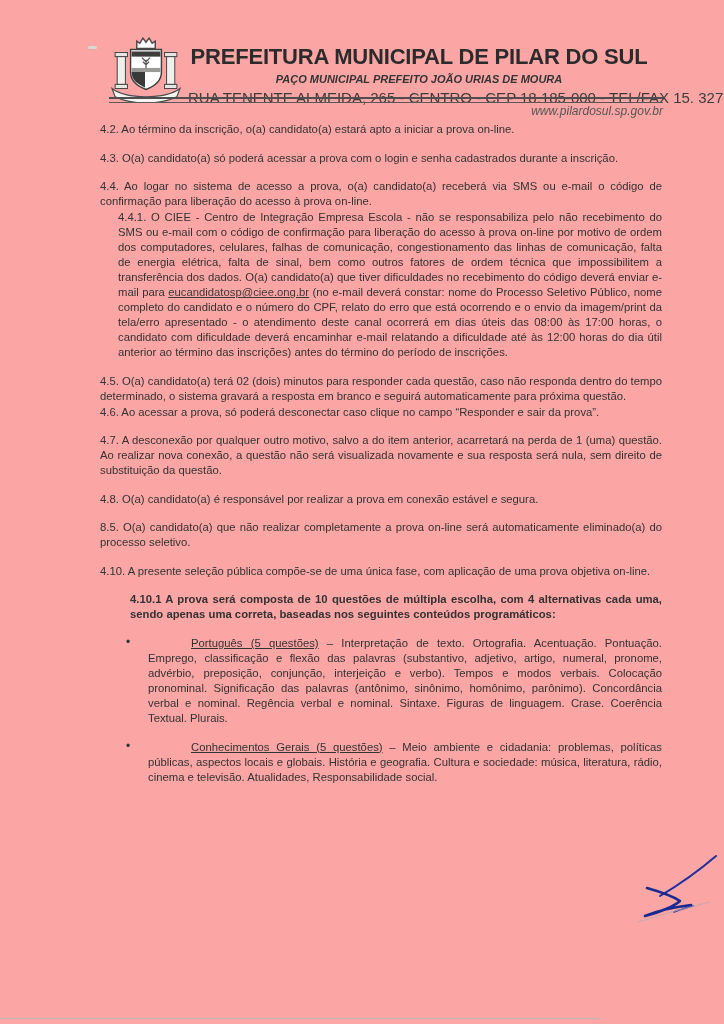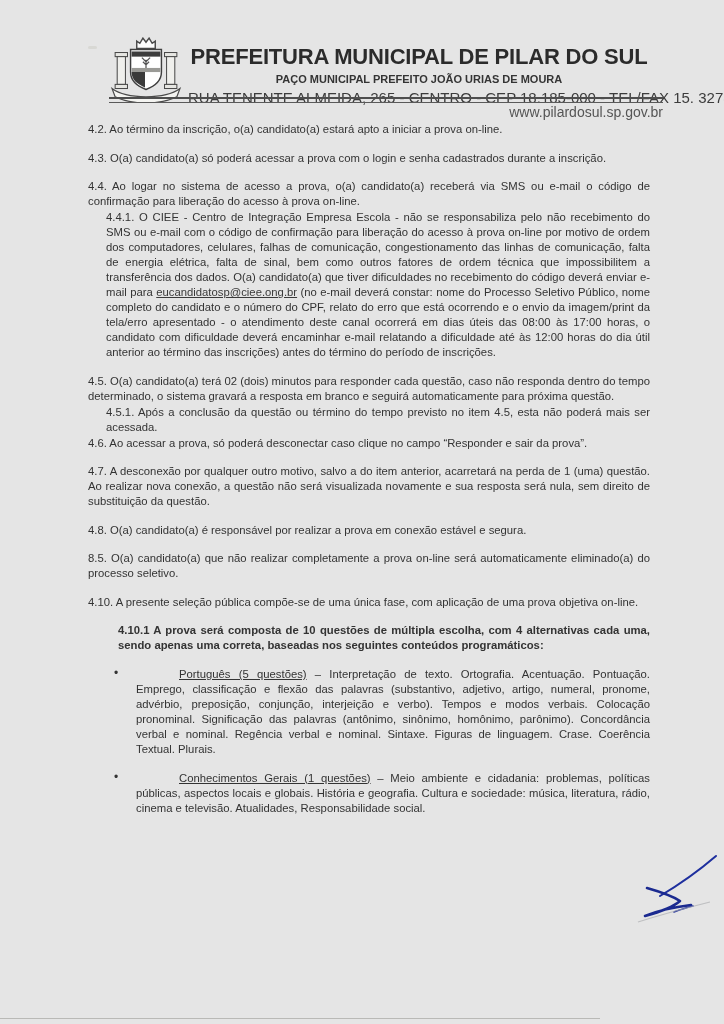--- a/index.html
+++ b/index.html
@@ -1,40 +1,40 @@
 <!DOCTYPE html>
 <html><head>
 <meta charset="utf-8">
 <style>
   html,body { margin:0; padding:0; background:#888; }
   .page {
     position:relative; width:724px; height:1024px; margin:0 auto;
-    background:#e5e5e5; overflow:hidden;
+    background:#fca5a5; overflow:hidden;
     font-family:"Liberation Sans","DejaVu Sans",sans-serif;
     color:#333;
   }
   
   .logo { position:absolute; left:110px; top:37px; width:72px; height:66px; }
   .header-text {
     position:absolute; left:188px; top:44px; width:462px; text-align:center;
   }
   .title {
     font-size:22px; font-weight:bold; color:#2b2b2b; letter-spacing:-0.2px;
     white-space:nowrap;
   }
-  .subtitle { font-size:11px; font-weight:bold; color:#343434; margin-top:3px; }
+  .subtitle { font-size:11px; font-weight:bold; color:#343434; margin-top:3px;font-style:italic; }
   .address  { font-size:15px; color:#3c3c3c; margin-top:4px; white-space:nowrap; }
   .rule-thick { position:absolute; left:109px; top:97px;  width:554px; height:0;
     border-top:2.2px solid #4e4e4e; }
   .rule-thin  { position:absolute; left:109px; top:101.5px; width:554px; height:0;
     border-top:1.2px solid #5a5a5a; }
-  .website { position:absolute; top:104px; right:61px; font-size:14px; color:#555; }
+  .website { position:absolute; top:104px; right:61px; font-size:12px; color:#555;font-style:italic; }
   
   .doc-body {
-    position:absolute; left:88px; top:122px; width:562px;
+    position:absolute; left:100px; top:122px; width:562px;
     font-size:11.3px; line-height:1.33; text-align:justify; color:#333;
   }
   .doc-body p { margin:0 0 13.5px 0; }
   .doc-body p.attach { margin-bottom:1px; }
   .sub  { padding-left:18px; }
   .sub2 { padding-left:30px; }
   .pregap { margin-top:5px;font-weight:bold; }
   .email-link { text-decoration:underline; color:#3a3a3a; cursor:pointer; }
   .u { text-decoration:underline;padding-left:43px; }
   .bullet-item { position:relative; padding-left:48px; margin:0 0 13.5px 0; }
@@ -87,35 +87,34 @@
 
   <div class="doc-body">
 
     <p>4.2. Ao término da inscrição, o(a) candidato(a) estará apto a iniciar a prova on-line.</p>
     <p>4.3. O(a) candidato(a) só poderá acessar a prova com o login e senha cadastrados durante a inscrição.</p>
     <p class="attach">4.4. Ao logar no sistema de acesso a prova, o(a) candidato(a) receberá via SMS ou e-mail o código de confirmação para liberação do acesso à prova on-line.</p>
 
     <p class="sub"><span>4.4.1. O CIEE - Centro de Integração Empresa Escola - não se responsabiliza pelo não recebimento do SMS ou e-mail com o código de confirmação para liberação do acesso à prova on-line por motivo de ordem dos computadores, celulares, falhas de comunicação, congestionamento das linhas de comunicação, falta de energia elétrica, falta de sinal, bem como outros fatores de ordem técnica que impossibilitem a transferência dos dados. O(a) candidato(a) que tiver dificuldades no recebimento do código deverá enviar e-mail para </span><span class="email-link">eucandidatosp@ciee.ong.br</span><span> (no e-mail deverá constar: nome do Processo Seletivo Público, nome completo do candidato e o número do CPF, relato do erro que está ocorrendo e o envio da imagem/print da tela/erro apresentado - o atendimento deste canal ocorrerá em dias úteis das 08:00 às 17:00 horas, o candidato com dificuldade deverá encaminhar e-mail relatando a dificuldade até às 12:00 horas do dia útil anterior ao término das inscrições) antes do término do período de inscrições.</span></p>
 
     <p class="attach">4.5. O(a) candidato(a) terá 02 (dois) minutos para responder cada questão, caso não responda dentro do tempo determinado, o sistema gravará a resposta em branco e seguirá automaticamente para próxima questão.</p>
-    <p class="sub attach">4.5.1. Após a conclusão da questão ou término do tempo previsto no item 4.5, esta não poderá mais ser acessada.</p>
 
     <p>4.6. Ao acessar a prova, só poderá desconectar caso clique no campo “Responder e sair da prova”.</p>
     <p>4.7. A desconexão por qualquer outro motivo, salvo a do item anterior, acarretará na perda de 1 (uma) questão. Ao realizar nova conexão, a questão não será visualizada novamente e sua resposta será nula, sem direito de substituição da questão.</p>
     <p>4.8. O(a) candidato(a) é responsável por realizar a prova em conexão estável e segura.</p>
     <p>8.5. O(a) candidato(a) que não realizar completamente a prova on-line será automaticamente eliminado(a) do processo seletivo.</p>
     <p>4.10. A presente seleção pública compõe-se de uma única fase, com aplicação de uma prova objetiva on-line.</p>
     <p class="sub2 pregap">4.10.1 A prova será composta de 10 questões de múltipla escolha, com 4 alternativas cada uma, sendo apenas uma correta, baseadas nos seguintes conteúdos programáticos:</p>
 
     <div class="bullet-item">
       <span class="bullet-dot">•</span><span class="u">Português (5 questões)</span><span> – Interpretação de texto. Ortografia. Acentuação. Pontuação. Emprego, classificação e flexão das palavras (substantivo, adjetivo, artigo, numeral, pronome, advérbio, preposição, conjunção, interjeição e verbo). Tempos e modos verbais. Colocação pronominal. Significação das palavras (antônimo, sinônimo, homônimo, parônimo). Concordância verbal e nominal. Regência verbal e nominal. Sintaxe. Figuras de linguagem. Crase. Coerência Textual. Plurais.</span>
     </div>
 
     <div class="bullet-item">
-      <span class="bullet-dot">•</span><span class="u">Conhecimentos Gerais (1 questões)</span><span> – Meio ambiente e cidadania: problemas, políticas públicas, aspectos locais e globais. História e geografia. Cultura e sociedade: música, literatura, rádio, cinema e televisão. Atualidades, Responsabilidade social.</span>
+      <span class="bullet-dot">•</span><span class="u">Conhecimentos Gerais (5 questões)</span><span> – Meio ambiente e cidadania: problemas, políticas públicas, aspectos locais e globais. História e geografia. Cultura e sociedade: música, literatura, rádio, cinema e televisão. Atualidades, Responsabilidade social.</span>
     </div>
 
   </div>
 
   <svg class="signature" viewBox="0 0 90 78" xmlns="http://www.w3.org/2000/svg">
     <path d="M86 6 C72 18 52 33 30 46" stroke="#1e2f9e" stroke-width="2" fill="none" stroke-linecap="round"></path>
     <path d="M17 38 C31 42 44 47 50 51 C42 58 26 63 15 66 C27 61 44 57 61 55" stroke="#1b2a90" stroke-width="2.6" fill="none" stroke-linecap="round" stroke-linejoin="round"></path>
     <path d="M44 62 C52 59 58 57 63 56" stroke="#27379f" stroke-width="1.6" fill="none" stroke-linecap="round"></path>
     <path d="M8 72 C30 65 56 58 80 52" stroke="#a9aaae" stroke-width="1.1" fill="none" opacity="0.65"></path>
   </svg>

